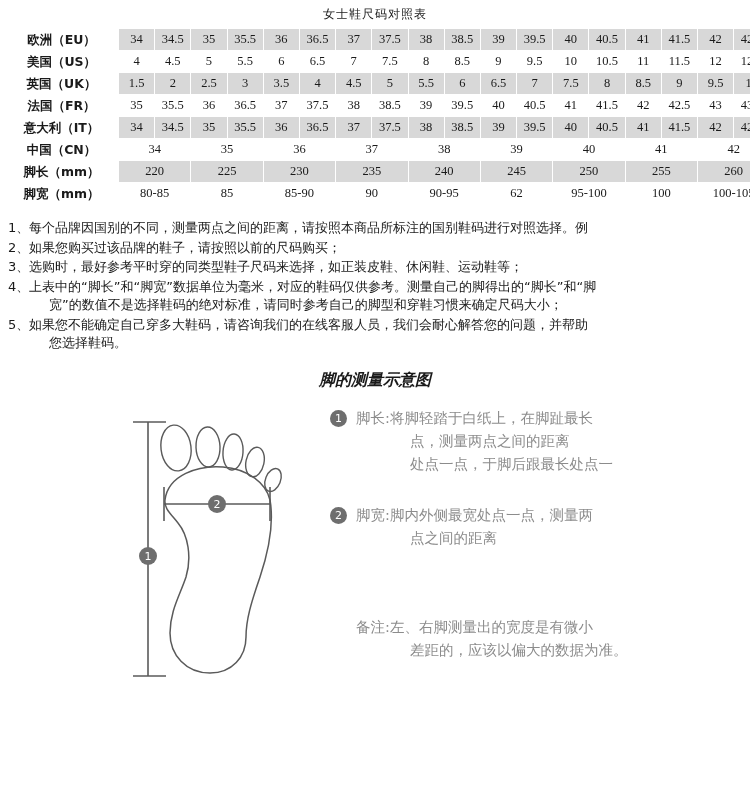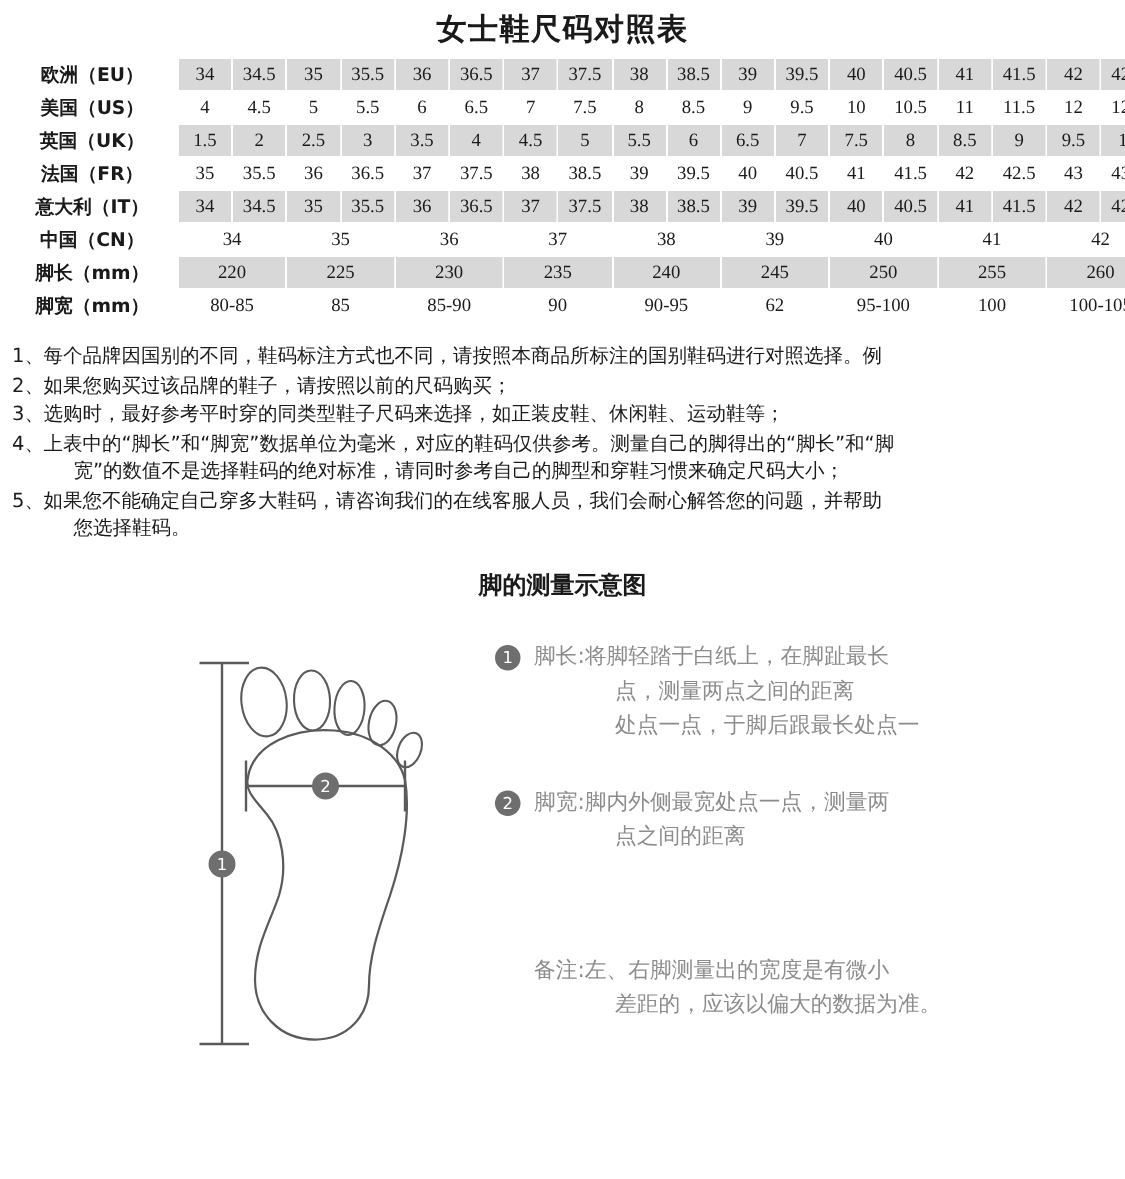--- a/index.html
+++ b/index.html
@@ -13,22 +13,22 @@
     font-family: "Liberation Serif", "DejaVu Serif", serif;
     color: #1a1a1a;
     overflow: hidden;
     position: relative;
   }
   .page { width: 750px; height: 786px; position: relative; }
 
   
   .main-title {
     text-align: center;
-    font-size: 20px;
-    font-weight: bold;
+    font-size: 12px;
+    font-weight: normal;
     letter-spacing: 1px;
     padding-top: 6px;
     padding-bottom: 5px;
     font-family: "DejaVu Sans", "Liberation Sans", sans-serif;
   }
 
   
   table.size-table {
     border-collapse: collapse;
     width: 744px;
@@ -85,21 +85,22 @@
   }
   .tip-text .cont { display: block; padding-left: 20px; }
 
   
   .diagram-title {
     text-align: center;
     font-size: 16px;
     font-weight: bold;
     font-family: "DejaVu Sans", "Liberation Sans", sans-serif;
     margin-top: 17px;
-    margin-bottom: 16px;
+    margin-bottom: 6px;
+    font-style: italic;
   }
   .diagram-area {
     position: relative;
     width: 750px;
     height: 300px;
   }
   .foot-svg { position: absolute; left: 118px; top: 8px; }
 
   .notes {
     position: absolute;
@@ -286,21 +287,21 @@
           <td class="datacell" colspan="2">100</td>
           <td class="datacell" colspan="2">100-105</td>
         </tr>
       </tbody>
   </table>
 
   <div class="tips">
     <div id="tips-list">
         <div class="tip-row">
           <div class="tip-num">1、</div>
-          <div class="tip-text"><span>每个品牌因国别的不同，鞋码标注方式也不同，请按照本商品所标注的国别鞋码进行对照选择。例</span></div>
+          <div class="tip-text"><span>每个品牌因国别的不同，测量两点之间的距离，请按照本商品所标注的国别鞋码进行对照选择。例</span></div>
         </div>
         <div class="tip-row">
           <div class="tip-num">2、</div>
           <div class="tip-text"><span>如果您购买过该品牌的鞋子，请按照以前的尺码购买；</span></div>
         </div>
         <div class="tip-row">
           <div class="tip-num">3、</div>
           <div class="tip-text"><span>选购时，最好参考平时穿的同类型鞋子尺码来选择，如正装皮鞋、休闲鞋、运动鞋等；</span></div>
         </div>
         <div class="tip-row">

